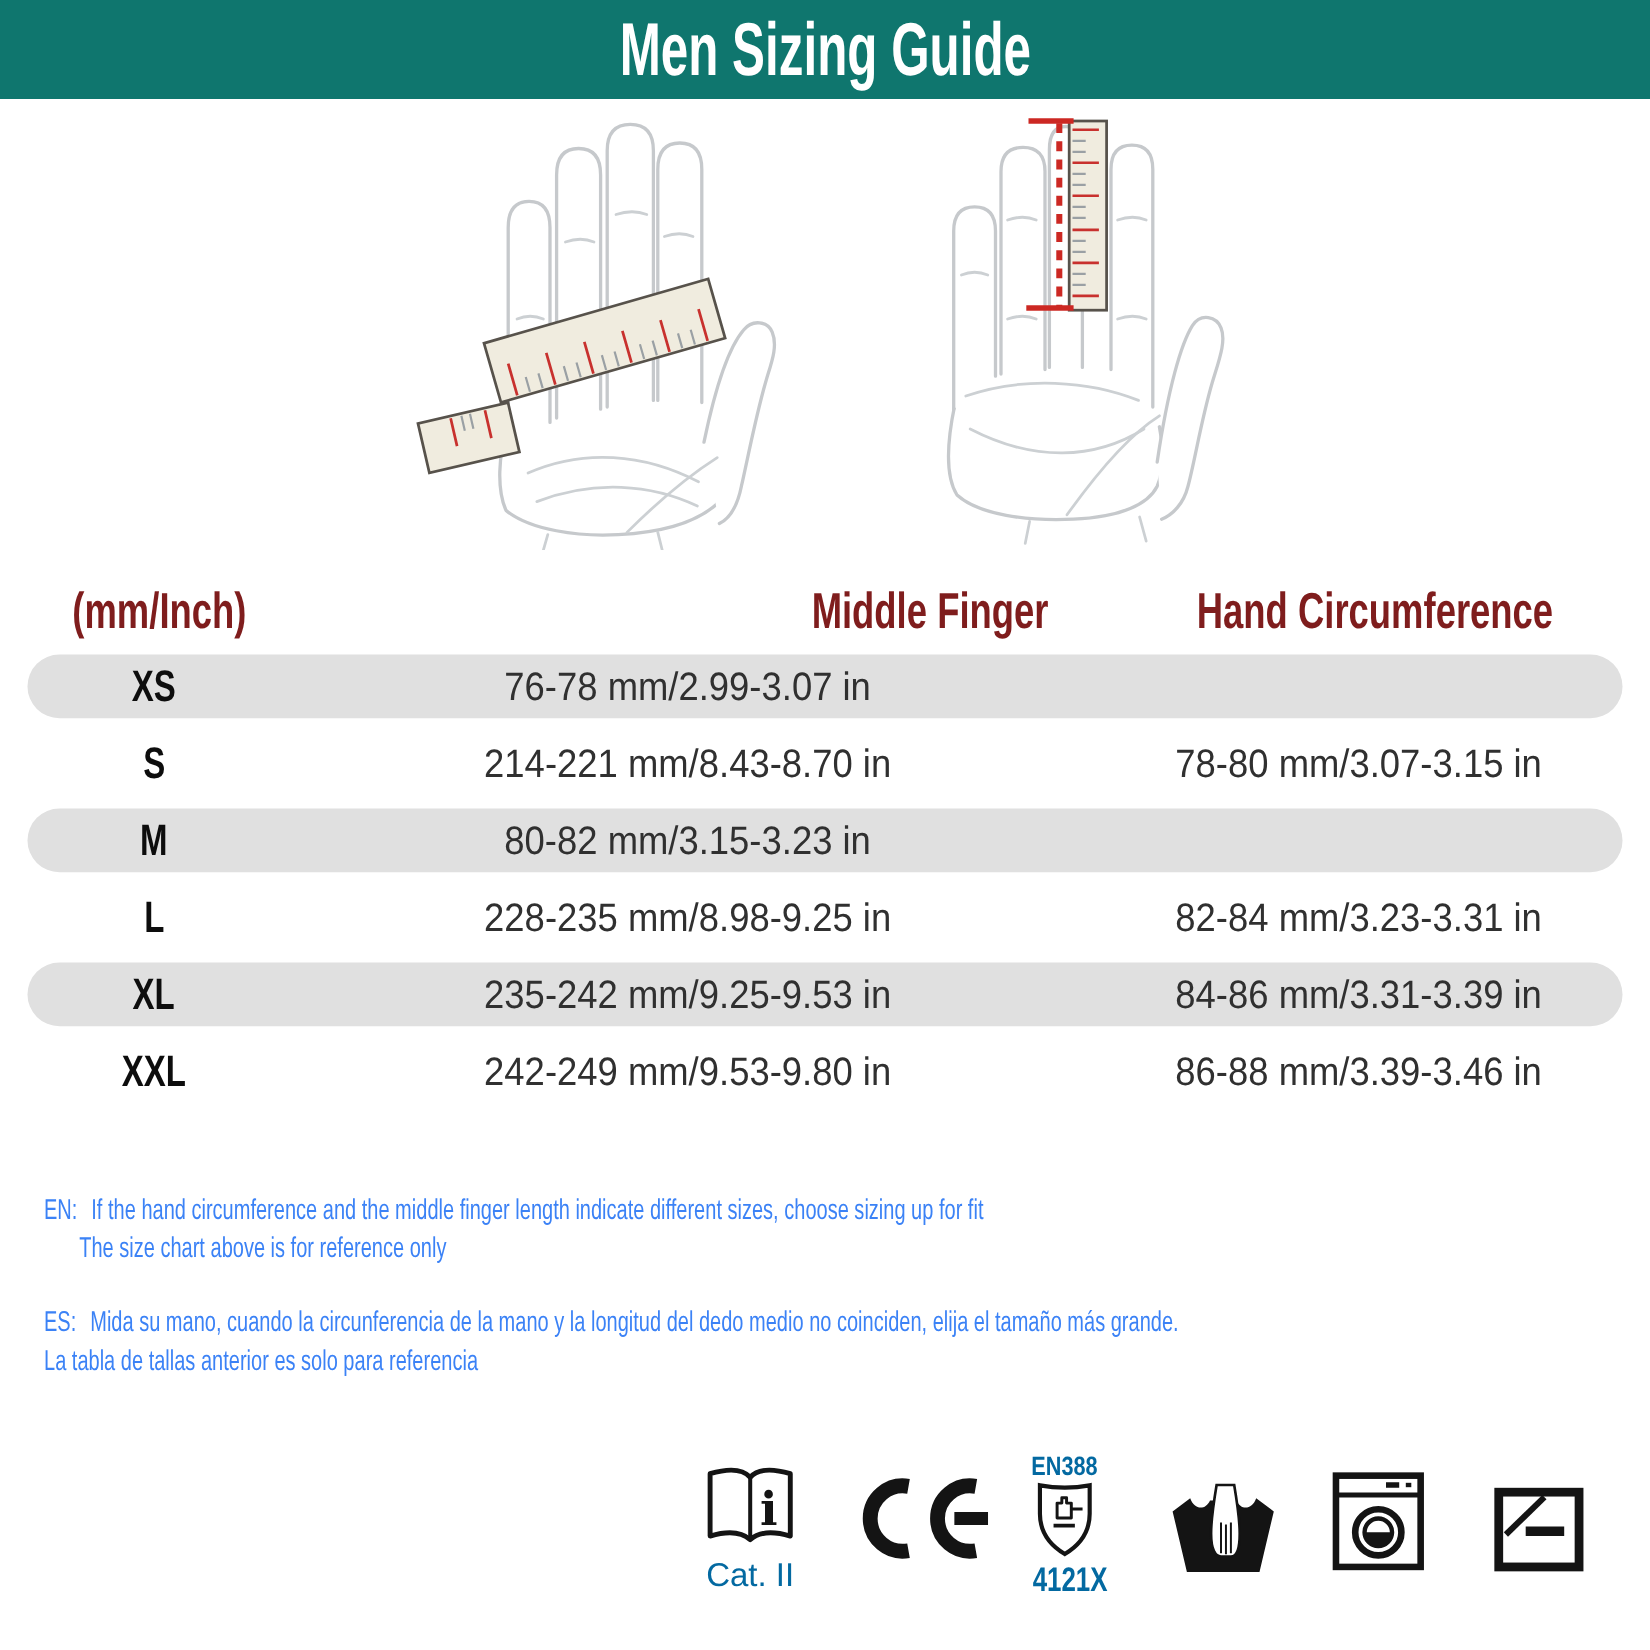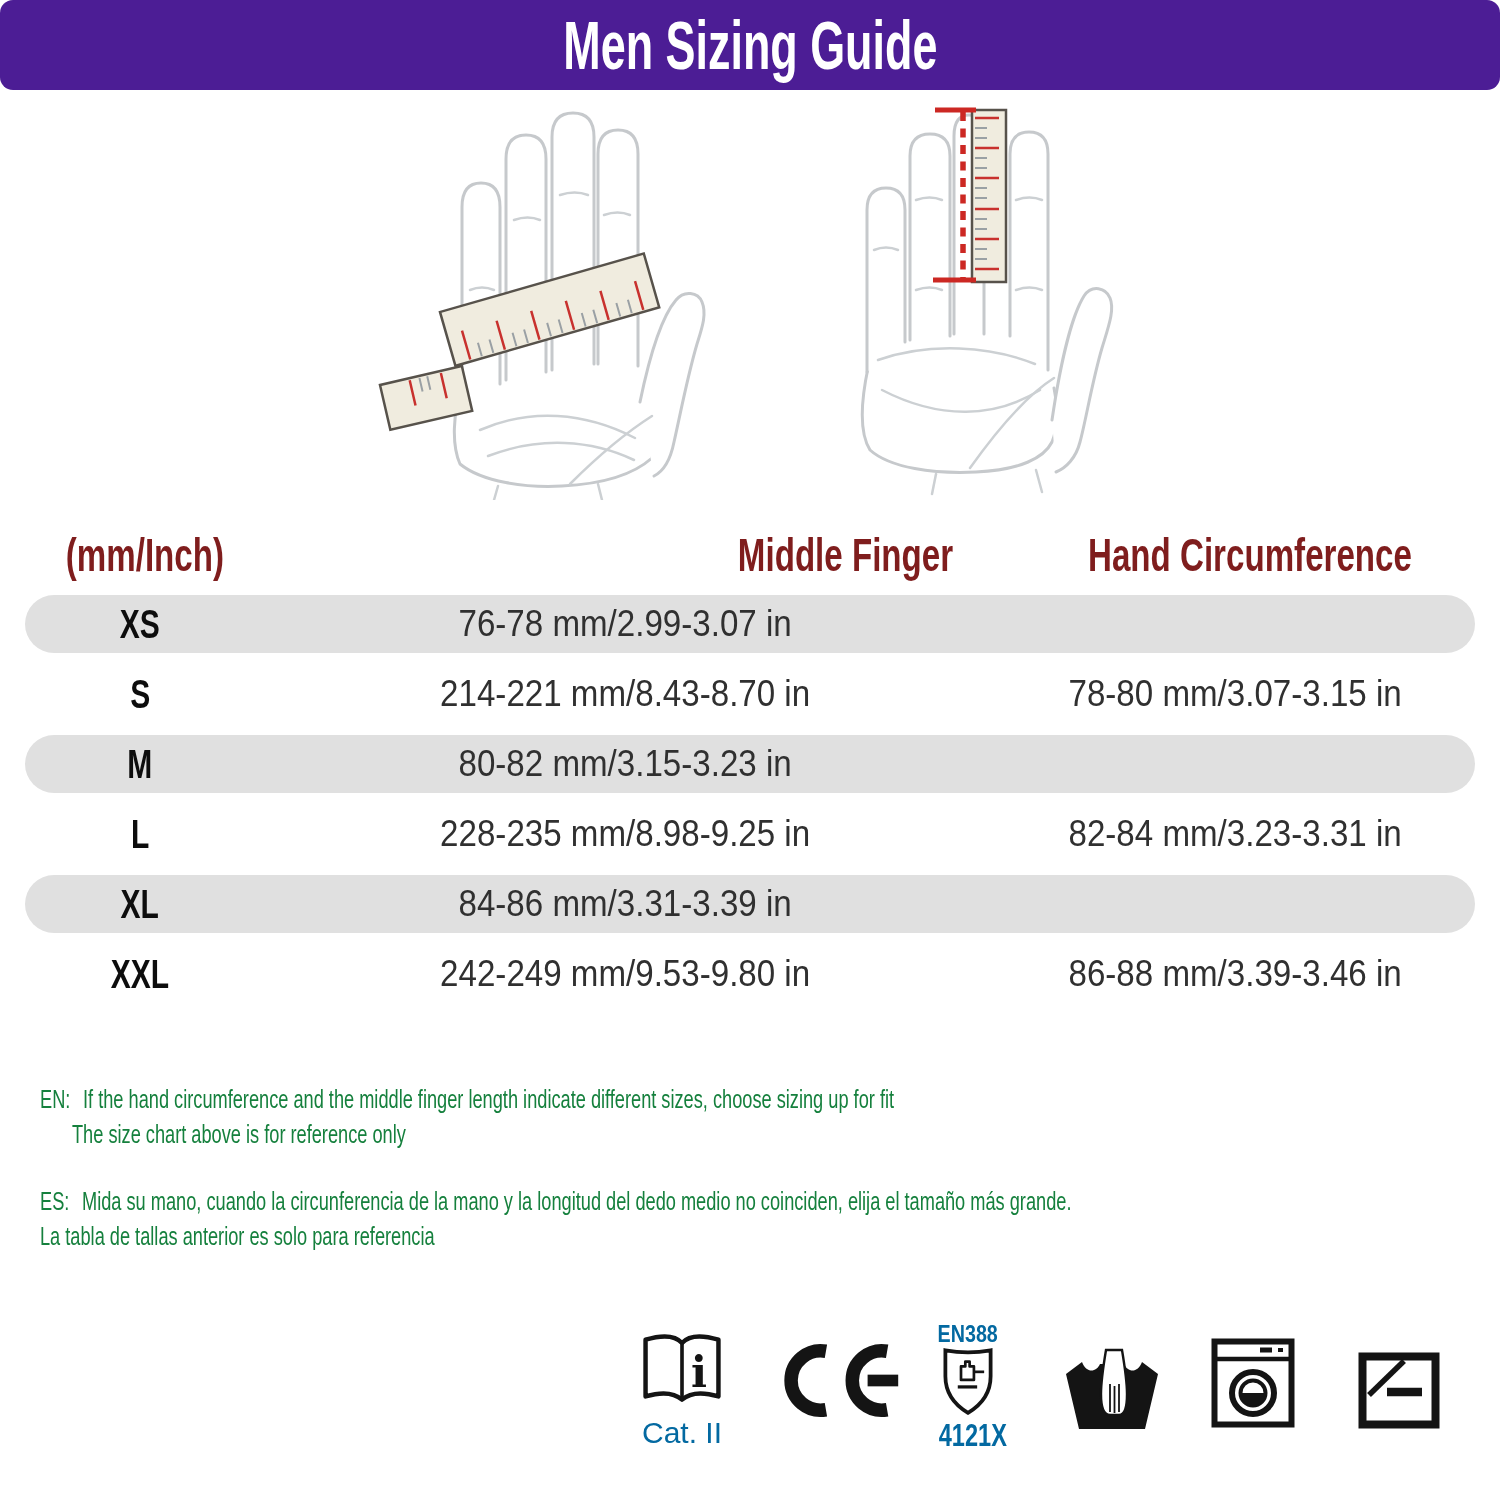--- a/index.html
+++ b/index.html
@@ -1,21 +1,21 @@
 <!DOCTYPE html>
 <html><head>
 <meta charset="utf-8">
 <style>
   html,body { margin:0; padding:0; background:#ffffff; }
   body { width:1500px; height:1500px; font-family:"Liberation Sans", sans-serif; }
   .page { position:relative; width:1500px; height:1500px; background:#ffffff; overflow:hidden; }
 
   
-  .titlebar { position:absolute; left:0; top:0; width:1500px; height:90px; background:#4c1d95;
-              display:flex; align-items:center; justify-content:center;border-radius:13px; }
+  .titlebar { position:absolute; left:0; top:0; width:1500px; height:90px; background:#0f766e;
+              display:flex; align-items:center; justify-content:center; }
   .title { margin:0; color:#ffffff; font-size:68px; font-weight:bold; white-space:nowrap;
            display:inline-block; transform:scaleX(0.66); }
 
   
   .hand-left  { position:absolute; left:330px; top:100px; }
   .hand-right { position:absolute; left:830px; top:90px;  }
 
   
   .thead { position:absolute; left:25px; top:515px; width:1450px; height:80px;
            display:grid; grid-template-columns:230px 740px 480px; align-items:center; }
@@ -23,21 +23,21 @@
   .th span { display:inline-block; font-weight:bold; font-size:46px; transform:scaleX(0.72); }
 
   .trow { position:absolute; left:25px; width:1450px; height:58px; border-radius:29px;
           display:grid; grid-template-columns:230px 740px 480px; align-items:center; }
   .trow.shaded { background:#e0e0e0; }
   .cell { text-align:center; white-space:nowrap; }
   .cell.size span { display:inline-block; font-weight:bold; font-size:40px; color:#0d0d0d; transform:scaleX(0.75); }
   .cell.val  span { display:inline-block; font-size:36px; color:#303030; transform:scaleX(0.92); }
 
   
-  .note { position:absolute; left:40px; color:#15803d; }
+  .note { position:absolute; left:40px; color:#3b82f6; }
   .note-en { top:1086px; }
   .note-es { top:1188px;text-decoration:underline; }
   .note-line { font-size:26px; line-height:26px; margin-bottom:9px; white-space:nowrap; }
   .note-line .nlabel, .note-line .ntext { display:inline-block; transform:scaleX(0.70); transform-origin:0 50%; }
   .indent { margin-left:32px; }
 
   
   .cert { position:absolute; }
   .cert-label { position:absolute; text-align:center; color:#0369a1; white-space:nowrap; }
   .cat-label   { left:616px; top:1416px; width:132px; font-size:30px; }
@@ -142,20 +142,21 @@
     <div class="cell size"><span>M</span></div>
     <div class="cell val"><span>80-82 mm/3.15-3.23 in</span></div>
   </div>
   <div class="trow" style="top:805px">
     <div class="cell size"><span>L</span></div>
     <div class="cell val"><span>228-235 mm/8.98-9.25 in</span></div>
     <div class="cell val"><span>82-84 mm/3.23-3.31 in</span></div>
   </div>
   <div class="trow shaded" style="top:875px">
     <div class="cell size"><span>XL</span></div>
+    <div class="cell val"><span>235-242 mm/9.25-9.53 in</span></div>
     <div class="cell val"><span>84-86 mm/3.31-3.39 in</span></div>
   </div>
   <div class="trow" style="top:945px">
     <div class="cell size"><span>XXL</span></div>
     <div class="cell val"><span>242-249 mm/9.53-9.80 in</span></div>
     <div class="cell val"><span>86-88 mm/3.39-3.46 in</span></div>
   </div>
 
   <div class="note note-en">
     <div class="note-line">

